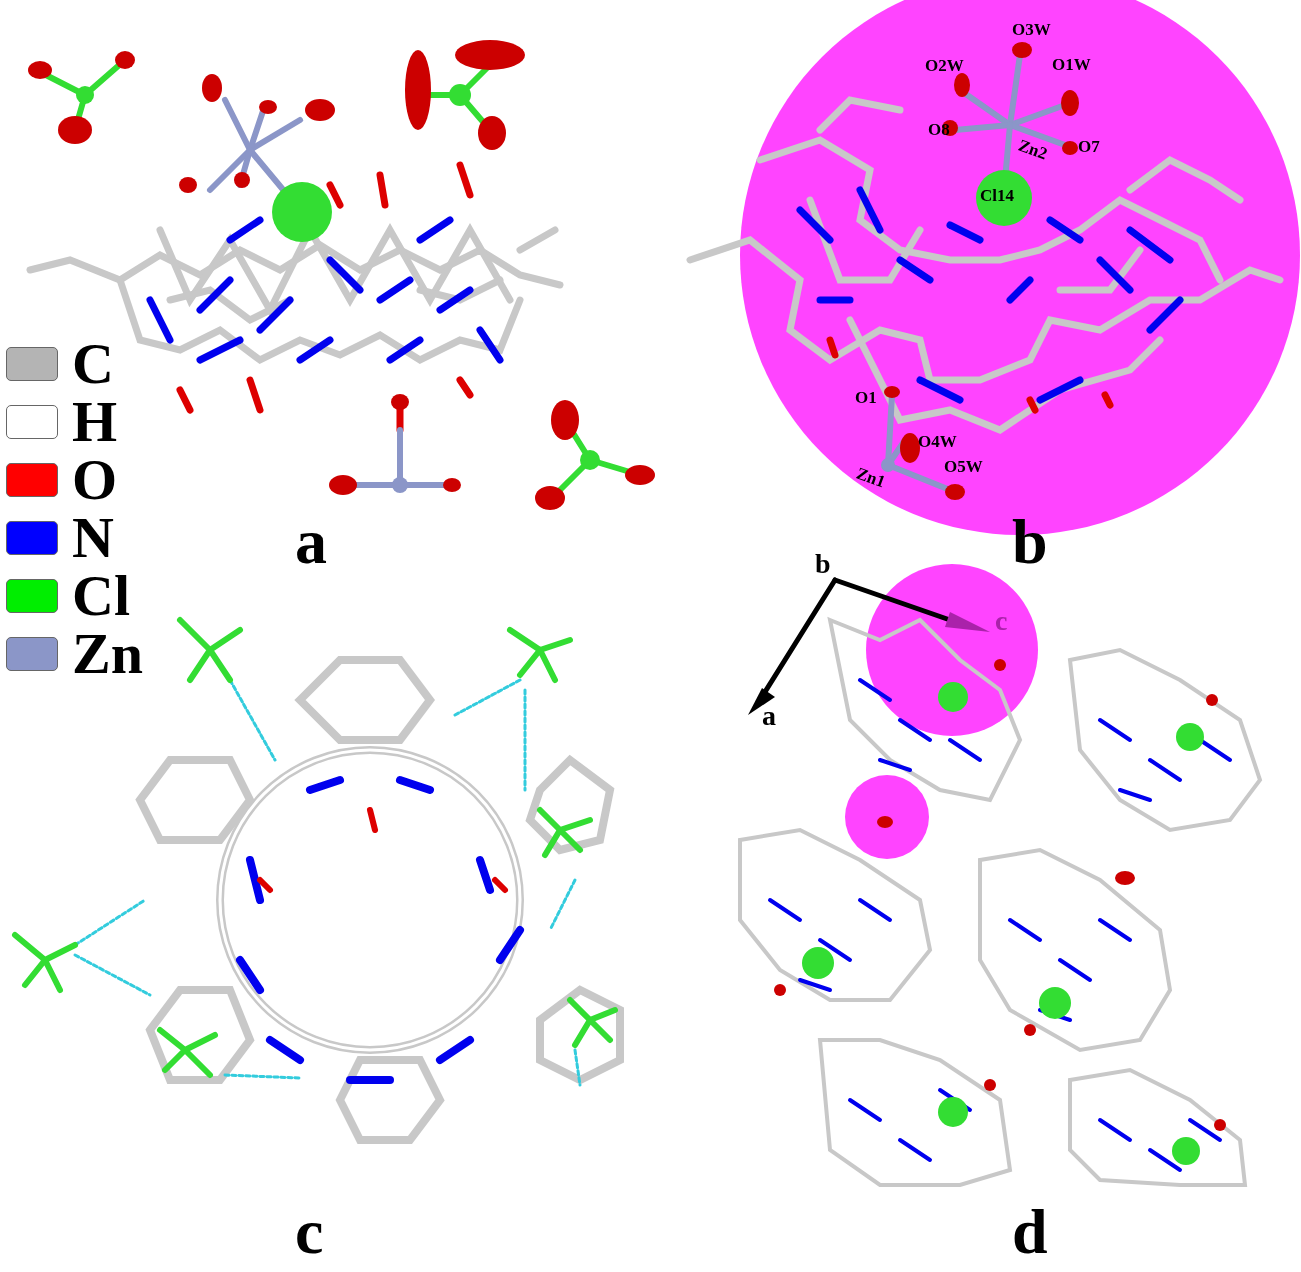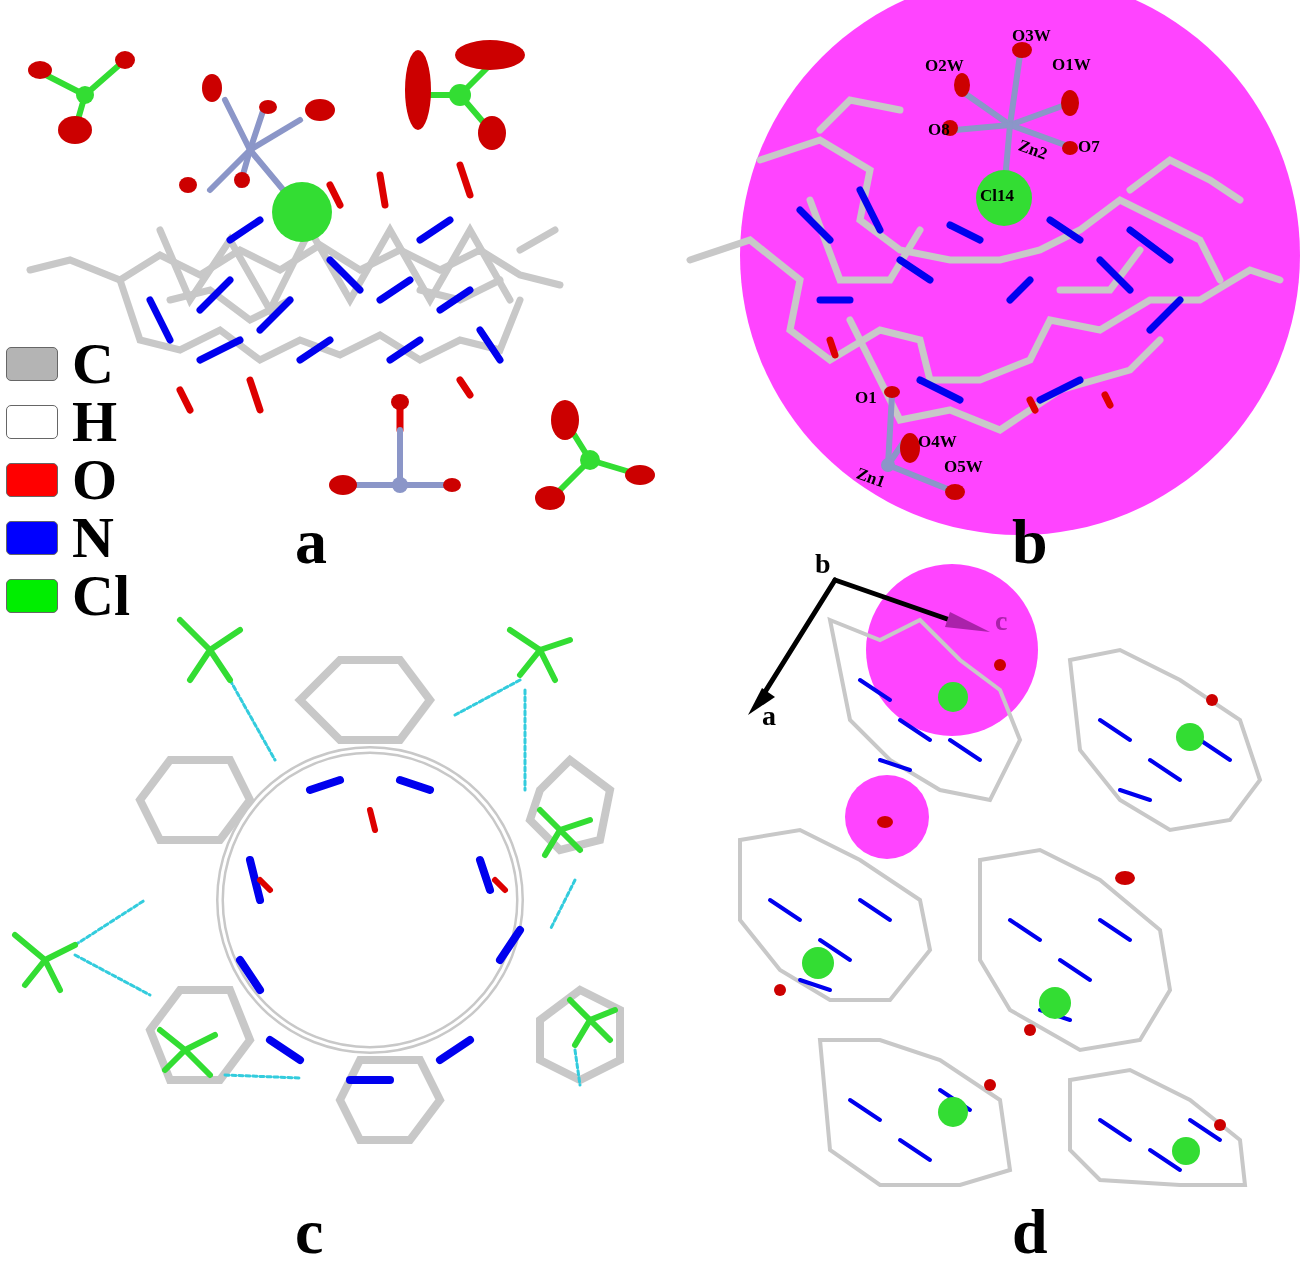--- a/index.html
+++ b/index.html
@@ -270,23 +270,27 @@
       <span class="legend-text">O</span>
     </div>
     <div class="legend-row">
       <div class="swatch" style="background:#0000ff"></div>
       <span class="legend-text">N</span>
     </div>
     <div class="legend-row">
       <div class="swatch" style="background:#00ee00"></div>
       <span class="legend-text">Cl</span>
     </div>
+    <div class="legend-row">
+      <div class="swatch" style="background:#8b96c8"></div>
+      <span class="legend-text">Zn</span>
+    </div>
   </div>
 
-  <span class="atom-label" style="left:1012px;top:26px">O3W</span>
+  <span class="atom-label" style="left:1012px;top:20px">O3W</span>
   <span class="atom-label" style="left:925px;top:56px">O2W</span>
   <span class="atom-label" style="left:1052px;top:55px">O1W</span>
   <span class="atom-label" style="left:928px;top:120px">O8</span>
   <span class="atom-label" style="left:1078px;top:137px">O7</span>
   <span class="atom-label" style="left:1018px;top:140px;transform:rotate(20deg)">Zn2</span>
   <span class="atom-label" style="left:980px;top:186px">Cl14</span>
   <span class="atom-label" style="left:855px;top:388px">O1</span>
   <span class="atom-label" style="left:918px;top:432px">O4W</span>
   <span class="atom-label" style="left:944px;top:457px">O5W</span>
   <span class="atom-label" style="left:856px;top:468px;transform:rotate(20deg)">Zn1</span>

